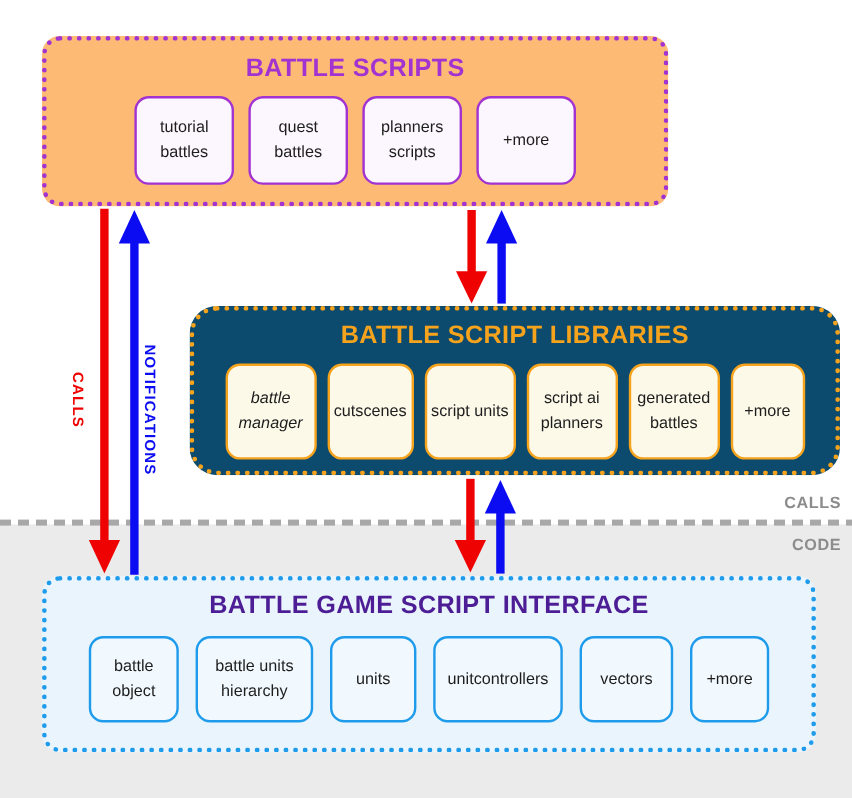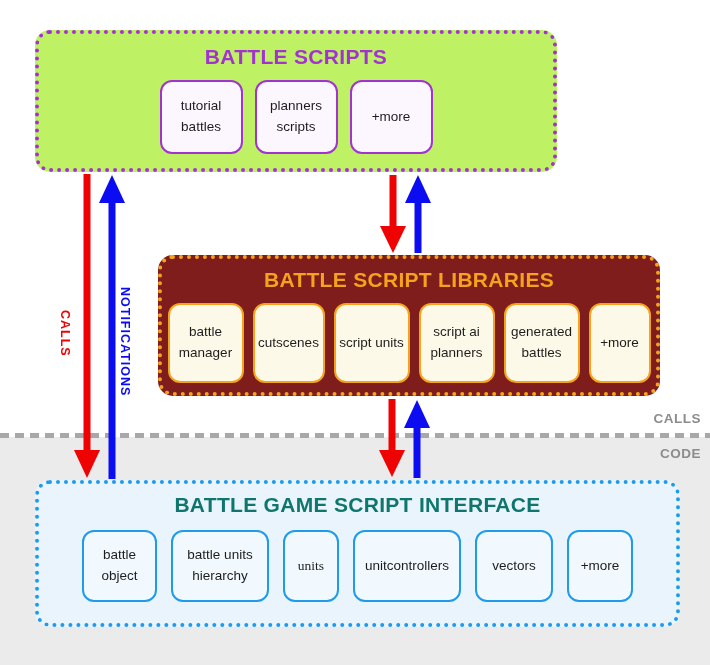--- a/index.html
+++ b/index.html
@@ -15,43 +15,43 @@
   .layer-label.code{top:446px;}
 
   
   .group{position:absolute;box-sizing:border-box;border-radius:15px;border-style:dotted;border-width:4px;}
   .group .title{text-align:center;font-size:21px;font-weight:bold;letter-spacing:.3px;line-height:26px;}
   .row{display:flex;justify-content:center;align-items:stretch;}
   .item{box-sizing:border-box;border-width:2px;border-style:solid;border-radius:12px;
         display:flex;align-items:center;justify-content:center;text-align:center;
         font-size:13.5px;line-height:1.55;color:#1d1d1d;padding:2px;}
 
-  .group.purple{left:35px;top:30px;width:522px;height:142px;border-color:#a233d1;background:#bef264;padding-top:10px;}
+  .group.purple{left:35px;top:30px;width:522px;height:142px;border-color:#a233d1;background:#fdba74;padding-top:10px;}
   .group.purple .title{color:#a233d1;}
   .group.purple .row{margin-top:10px;gap:12px;}
   .group.purple .item{width:83px;height:74px;border-color:#a233d1;background:#fcf7fe;}
 
-  .group.orange{left:158px;top:255px;width:502px;height:141px;border-color:#f5a31c;background:#7f1d1d;padding-top:8px;}
+  .group.orange{left:158px;top:255px;width:542px;height:141px;border-color:#f5a31c;background:#0c4a6e;padding-top:8px;border-radius:23px;}
   .group.orange .title{color:#f5a31c;}
   .group.orange .row{margin-top:10px;gap:9px;}
   .group.orange .item{height:80px;border-color:#f5a31c;background:#fdf9e9;}
-  .group.orange .item:nth-child(1){width:76px;}
+  .group.orange .item:nth-child(1){width:76px;font-style:italic;}
   .group.orange .item:nth-child(2){width:72px;}
   .group.orange .item:nth-child(3){width:76px;}
   .group.orange .item:nth-child(4){width:76px;}
   .group.orange .item:nth-child(5){width:76px;}
   .group.orange .item:nth-child(6){width:62px;}
 
   .group.blue{left:35px;top:480px;width:645px;height:147px;border-color:#1e9beb;background:#eaf4fc;padding-top:8px;}
-  .group.blue .title{color:#0f766e;}
+  .group.blue .title{color:#4c1d95;}
   .group.blue .row{margin-top:12px;gap:14px;}
   .group.blue .item{height:72px;border-color:#1e9beb;background:#f2f9fe;}
   .group.blue .item:nth-child(1){width:75px;}
   .group.blue .item:nth-child(2){width:98px;}
-  .group.blue .item:nth-child(3){width:56px;font-family:Liberation Serif, serif;}
+  .group.blue .item:nth-child(3){width:72px;}
   .group.blue .item:nth-child(4){width:108px;}
   .group.blue .item:nth-child(5){width:78px;}
   .group.blue .item:nth-child(6){width:66px;}
 
   
   .arrows{position:absolute;left:0;top:0;width:710px;height:665px;pointer-events:none;}
   .arrow-label{position:absolute;writing-mode:vertical-rl;font-weight:bold;font-size:12.5px;letter-spacing:1px;}
   .arrow-label.calls{left:58px;top:310px;color:#ee0202;}
   .arrow-label.notifications{left:118px;top:287px;color:#0c0cf2;}
 </style>
@@ -62,20 +62,21 @@
 
   <div class="code-bg"></div>
   <div class="divider"></div>
   <div class="layer-label script">CALLS</div>
   <div class="layer-label code">CODE</div>
 
   <div class="group purple">
     <div class="title">BATTLE SCRIPTS</div>
     <div class="row">
       <div class="item">tutorial battles</div>
+      <div class="item">quest battles</div>
       <div class="item">planners scripts</div>
       <div class="item">+more</div>
     </div>
   </div>
 
   <div class="group orange">
     <div class="title">BATTLE SCRIPT LIBRARIES</div>
     <div class="row">
       <div class="item">battle manager</div>
       <div class="item">cutscenes</div>

